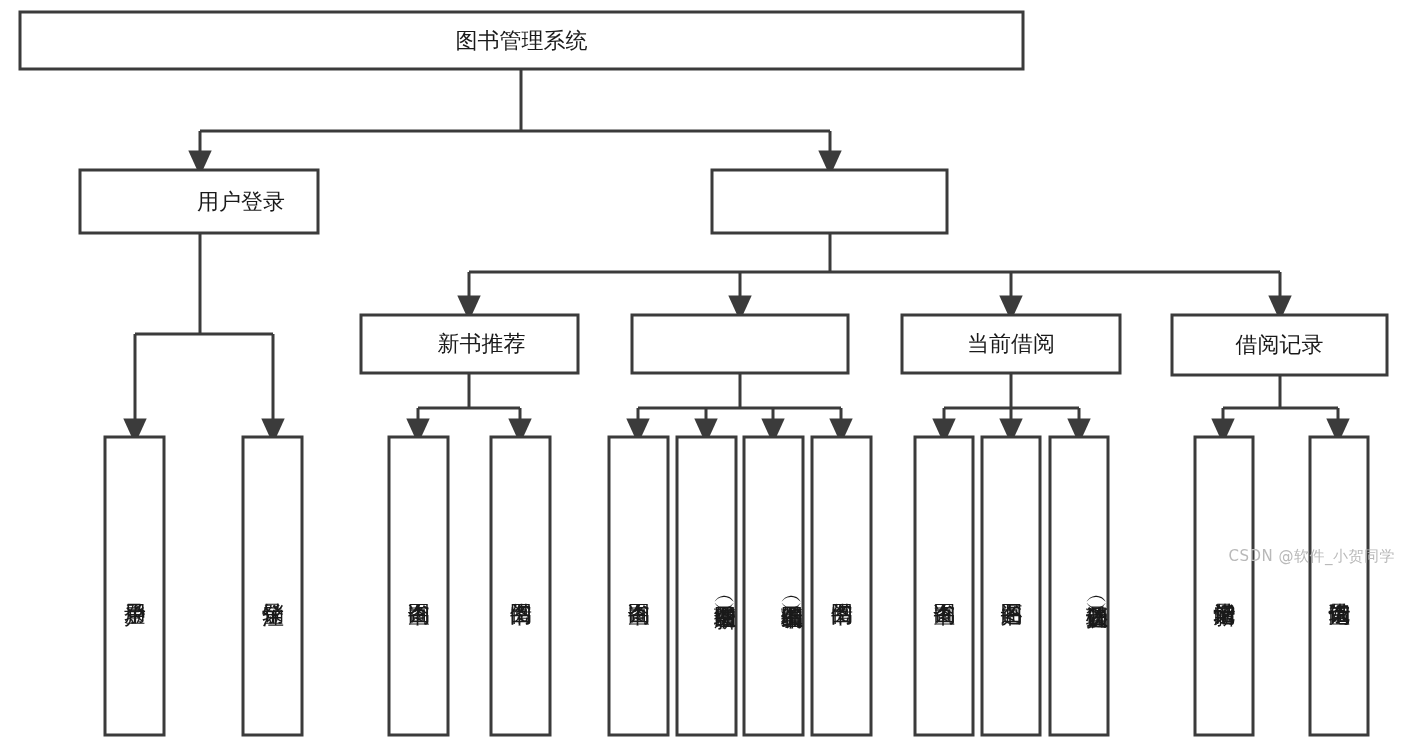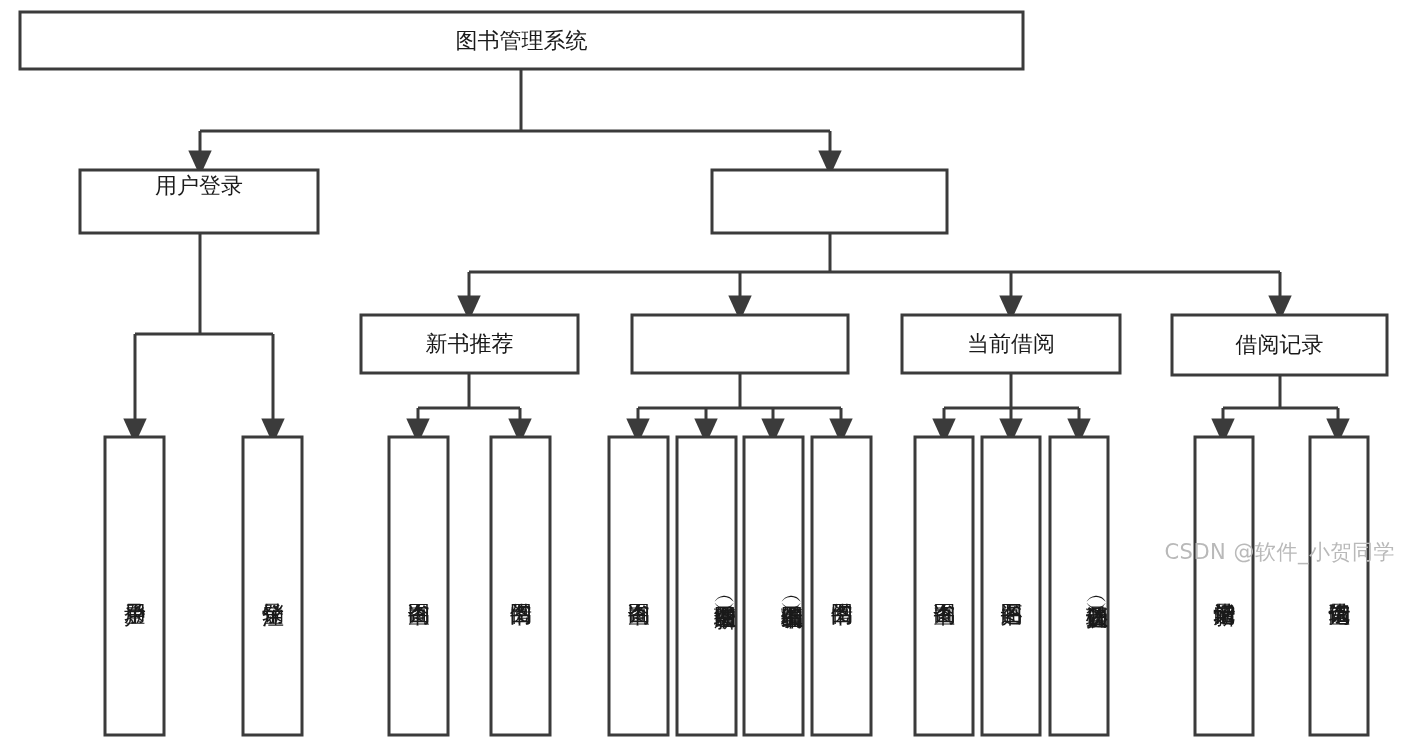--- a/index.html
+++ b/index.html
@@ -7,21 +7,21 @@
     font-family:"DejaVu Sans","Liberation Sans",sans-serif;
     width:1405px;height:747px;overflow:hidden;position:relative;
   }
   #diagram-root{position:relative;width:1405px;height:570px;background:#ffffff;}
   svg#flow{position:absolute;left:0;top:0;width:1405px;height:747px;display:block;}
   .node-rect{fill:#ffffff;stroke:#3b3b3b;stroke-width:3;}
   .link{stroke:#3b3b3b;stroke-width:3;fill:none;stroke-linecap:butt;}
   .watermark{
     position:absolute;right:10px;bottom:4px;
     font-family:"DejaVu Sans","Liberation Sans",sans-serif;
-    font-size:21px;color:#b9b9b9;letter-spacing:.5px;white-space:nowrap;
+    font-size:15px;color:#b9b9b9;letter-spacing:.5px;white-space:nowrap;
     pointer-events:none;user-select:none;
   }
   .vtext{
     position:absolute;
     font-family:"DejaVu Sans","Liberation Sans",sans-serif;
     font-size:22px;color:#1a1a1a;line-height:1.04;
     writing-mode:vertical-rl;text-orientation:upright;
     display:flex;align-items:center;justify-content:center;
     text-align:center;white-space:normal;overflow:hidden;
   }
@@ -122,23 +122,23 @@
     <rect class="node-rect" x="915" y="437" width="58" height="298"></rect>
     <rect class="node-rect" x="982" y="437" width="58" height="298"></rect>
     <rect class="node-rect" x="1050" y="437" width="58" height="298"></rect>
 
     <rect class="node-rect" x="1195" y="437" width="58" height="298"></rect>
     <rect class="node-rect" x="1310" y="437" width="58" height="298"></rect>
   </svg>
 
   <div class="htext" style="left:20px;top:12px;width:1003px;height:57px;">图书管理系统</div>
 
-  <div class="htext" style="left:80px;top:154px;width:238px;height:63px;">用户登录</div>
+  <div class="htext" style="left:80px;top:170px;width:238px;height:63px;padding-left:42px;">用户登录</div>
 
-  <div class="htext" style="left:361px;top:315px;width:217px;height:58px;">新书推荐</div>
+  <div class="htext" style="left:361px;top:315px;width:217px;height:58px;padding-left:12px;">新书推荐</div>
   <div class="htext" style="left:1172px;top:315px;width:215px;height:60px;">借阅记录</div>
   <div class="htext" style="left:902px;top:315px;width:218px;height:58px;">当前借阅</div>
 
   <div class="vtext" style="left:105px;top:437px;width:59px;height:298px;">用户登录</div>
   <div class="vtext" style="left:243px;top:437px;width:59px;height:298px;">注销登录</div>
 
   <div class="vtext" style="left:389px;top:437px;width:59px;height:298px;">查询图书</div>
   <div class="vtext" style="left:491px;top:437px;width:59px;height:298px;">借阅图书</div>
 
   <div class="vtext" style="left:609px;top:437px;width:59px;height:298px;">查询图书</div>

